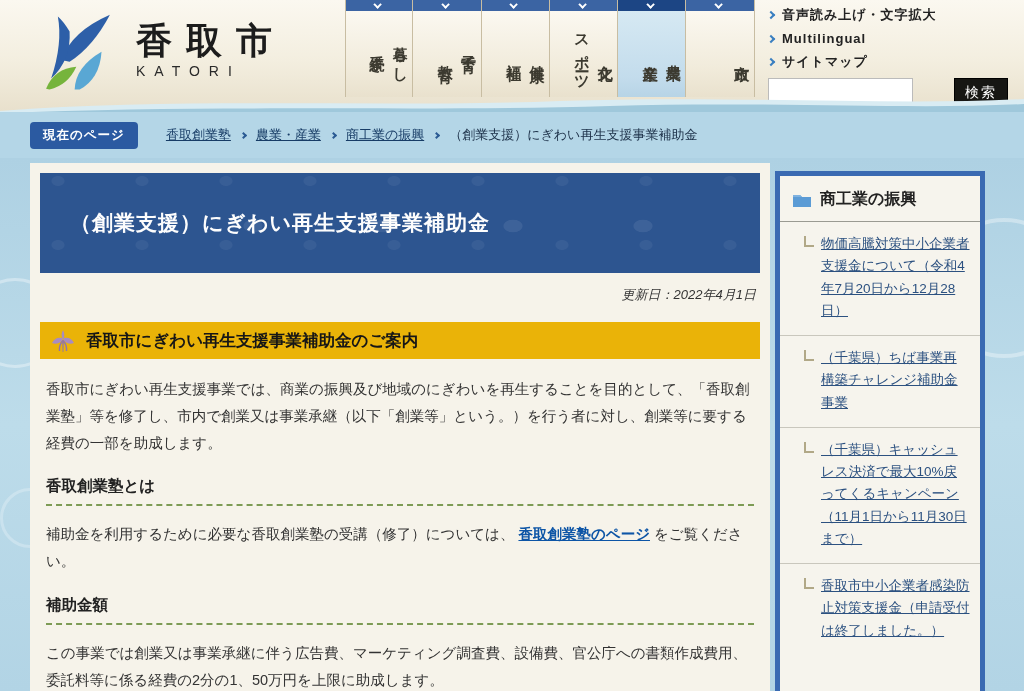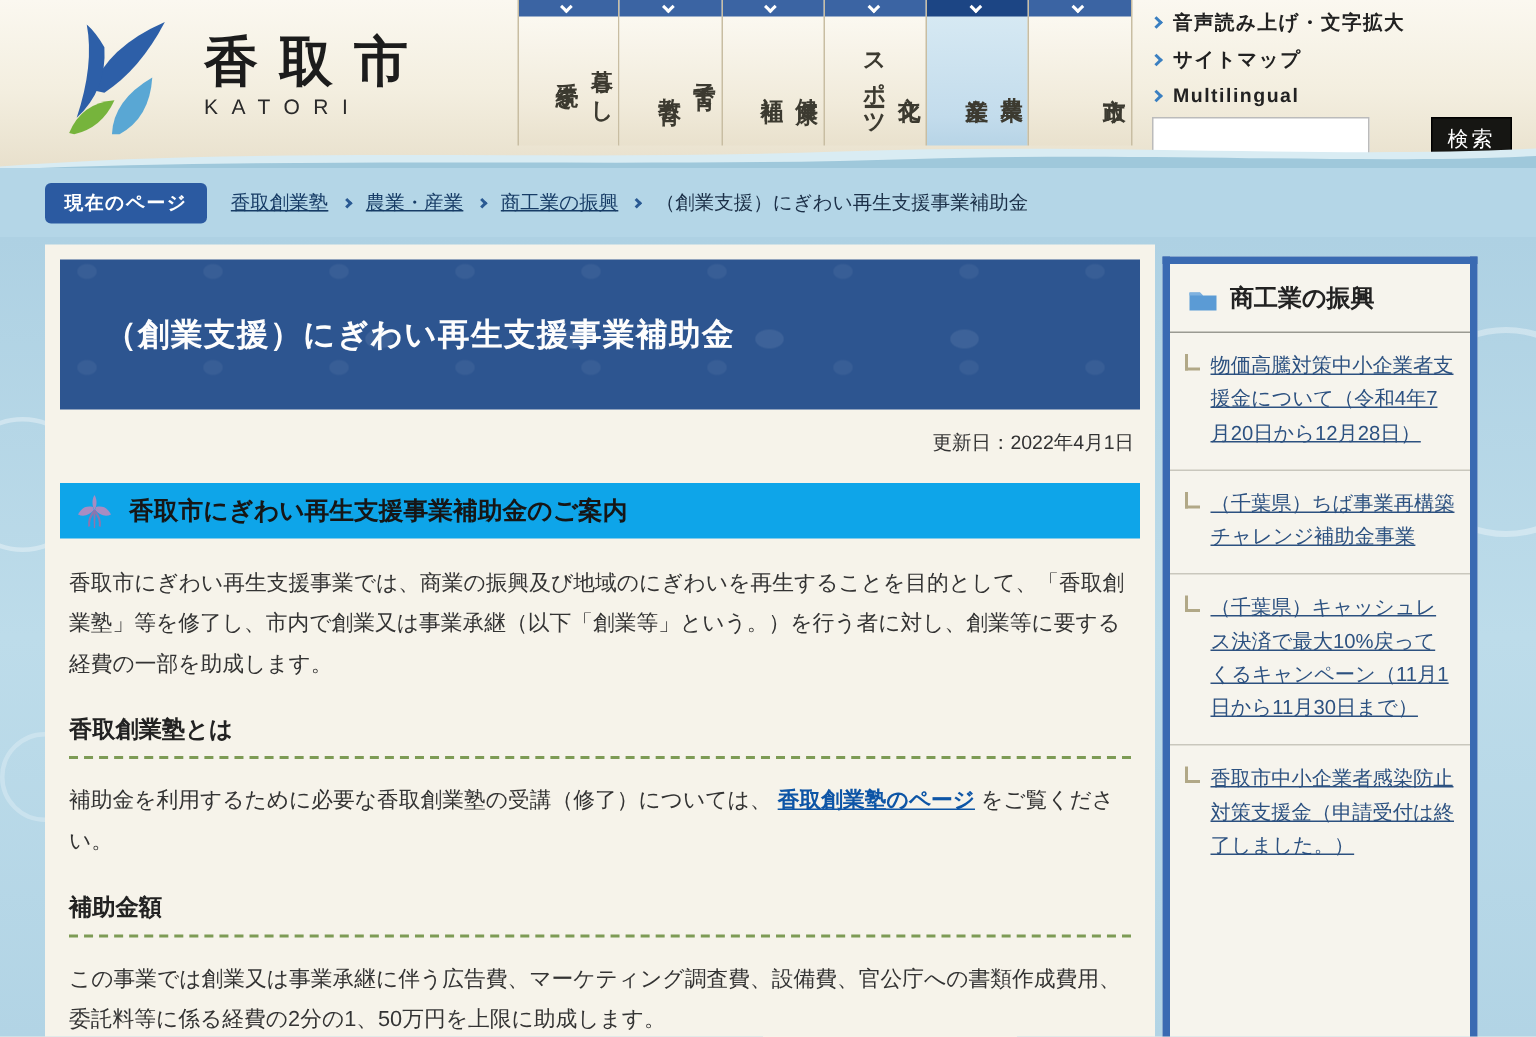--- a/index.html
+++ b/index.html
@@ -40,21 +40,21 @@
   .search-row { display:flex; margin-top:4px;gap:33px; }
   .search-input { width:145px; height:27px; border:1px solid #bbb; background:#fff; padding:0 6px; font-size:13px; }
   .search-button { width:54px; height:29px; margin-left:8px; background:#161613; color:#fff;
     border:1px solid #000; font-size:14px; letter-spacing:2px; cursor:pointer;
     font-family:"Liberation Sans","DejaVu Sans",sans-serif; }
 
   .header-wave { position:absolute; left:0; bottom:-1px; width:1024px; height:22px; display:block; }
 
   
   .breadcrumb-bar { position:relative; width:1024px; height:46px; background:#b4d6e7;
-    display:flex; align-items:center; padding-left:30px; }
+    display:flex; align-items:center; padding-left:30px;gap:12px; }
   .crumb-badge { background:#2b5aa1; color:#fff; font-size:12.5px; font-weight:bold;
     padding:5px 13px; border-radius:4px; letter-spacing:1px; }
   .crumbs { display:flex; align-items:center; margin-left:16px; gap:10px; }
   .crumb-link { font-size:13px; color:#173c66; text-decoration:underline; cursor:pointer; }
   .crumb-sep { width:5px; height:5px; border-top:2px solid #2a5a93; border-right:2px solid #2a5a93;
     transform:rotate(45deg); }
   .crumb-current { font-size:13px; color:#1b2f47; }
 
   
   .page { position:relative; width:1024px; height:533px;
@@ -67,41 +67,41 @@
   .content-panel { position:absolute; left:30px; top:5px; width:740px; height:540px;
     background:#f6f3ea; padding:10px; }
 
   .title-banner { position:relative; width:720px; height:100px; background:#2d5590; overflow:hidden;
     background-image:radial-gradient(rgba(255,255,255,.08) 9px, transparent 10px),
                      radial-gradient(rgba(255,255,255,.05) 6px, transparent 7px);
     background-size:130px 86px, 84px 64px; background-position:18px 10px, 60px 40px; }
   .page-title { position:absolute; left:30px; top:50%; transform:translateY(-50%);
     color:#fdfdfd; font-size:21px; font-weight:bold; letter-spacing:1px; }
 
-  .updated { text-align:right; font-size:13px; color:#333; margin:13px 4px 18px 0; }
-
-  .section-bar { display:flex; align-items:center; gap:10px; background:#0ea5e9;
+  .updated { text-align:right; font-size:13px; color:#333; margin:13px 4px 18px 0;font-style:italic; }
+
+  .section-bar { display:flex; align-items:center; gap:10px; background:#eab308;
     height:37px; padding:0 10px; margin:0 0 17px 0; }
   .iris-icon { width:26px; height:26px; flex:0 0 auto; }
   .section-heading { font-size:16.5px; font-weight:bold; color:#161616; }
 
   .body-text { font-size:14.5px; line-height:1.85; color:#333; padding:0 6px; margin-bottom:10px; }
   .h3 { font-size:15.5px; font-weight:bold; color:#222; margin:20px 6px 0 6px;
     padding-bottom:7px; border-bottom:2px dashed #7d9b55; }
   .h3 + .body-text { margin-top:15px; }
   .inline-link { color:#0d55a6; font-weight:bold; text-decoration:underline; cursor:pointer; }
 
   
   .sidebar { position:absolute; left:775px; top:13px; width:210px; height:540px;
     background:#f6f4ed; border:5px solid #3a6ab2; border-bottom:none; }
   .sidebar-head { display:flex; align-items:center; gap:8px; padding:13px 12px 11px 12px;
     border-bottom:1px solid #9a9a92; }
   .folder-icon { width:20px; height:16px; flex:0 0 auto; }
   .sidebar-title { font-size:16px; font-weight:bold; color:#222; }
-  .sidebar-item { display:flex; gap:7px; padding:11px 10px 13px 10px; border-bottom:1px solid #c9c7bd; }
+  .sidebar-item { display:flex; gap:7px; padding:11px 10px 13px 24px; border-bottom:1px solid #c9c7bd; }
   .sidebar-item:last-child { border-bottom:none; }
   .corner-icon { flex:0 0 auto; width:10px; height:11px; border-left:2px solid #b1a887;
     border-bottom:2px solid #b1a887; margin-top:3px; }
   .sidebar-link { font-size:13.5px; line-height:1.65; color:#2c5180; text-decoration:underline; cursor:pointer; }
 </style>
 </head>
 <body>
 
 <div class="header">
   <div class="logo-wrap">
@@ -161,25 +161,25 @@
     </div>
   </div>
 
   <div class="utility">
     <div class="util-link">
       <span class="chevron-right"></span>
       <span class="util-label">音声読み上げ・文字拡大</span>
     </div>
     <div class="util-link">
       <span class="chevron-right"></span>
-      <span class="util-label">サイトマップ</span>
+      <span class="util-label">Multilingual</span>
     </div>
     <div class="util-link">
       <span class="chevron-right"></span>
-      <span class="util-label">Multilingual</span>
+      <span class="util-label">サイトマップ</span>
     </div>
     <div class="search-row">
       <input class="search-input" type="text" value="" style="">
       <button class="search-button">検索</button>
     </div>
   </div>
 
   <svg class="header-wave" viewBox="0 0 1024 22" preserveAspectRatio="none">
     <path d="M0,20 C180,6 380,17 560,10 C730,4 890,15 1024,8 L1024,22 L0,22 Z" fill="#d9ecf3"></path>
     <path d="M0,22 C220,13 430,21 610,15 C770,10 910,19 1024,13 L1024,22 Z" fill="#9fc8db"></path>

